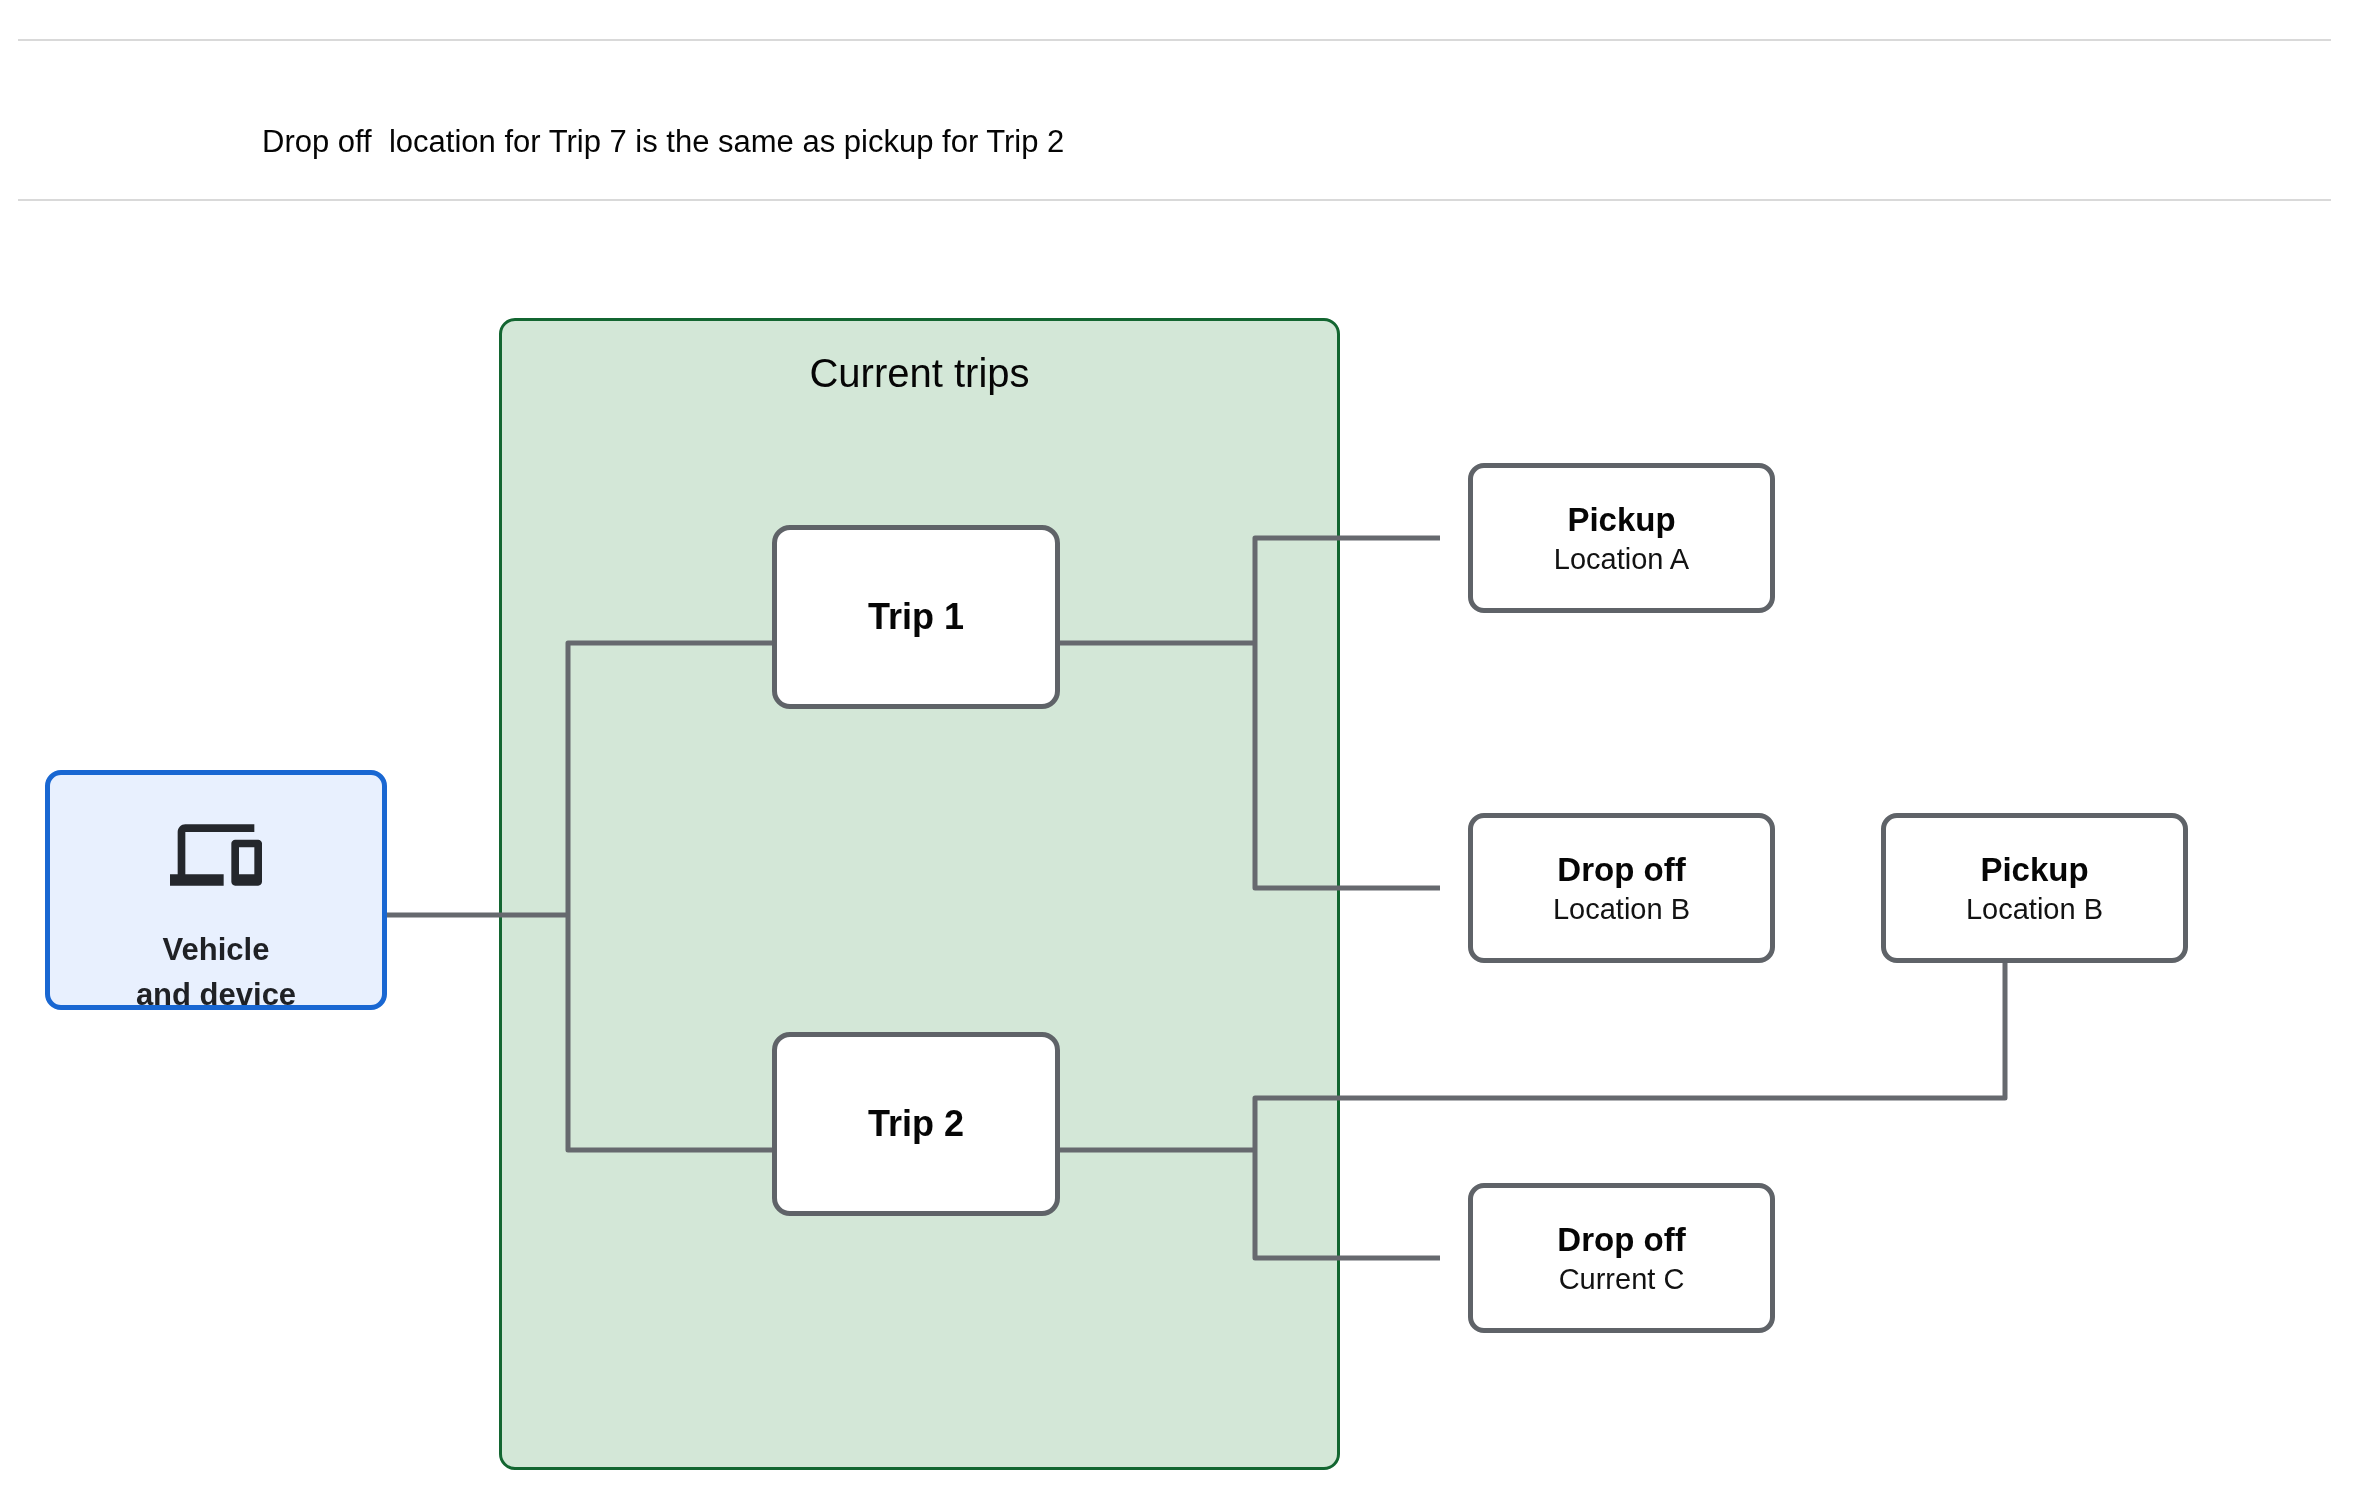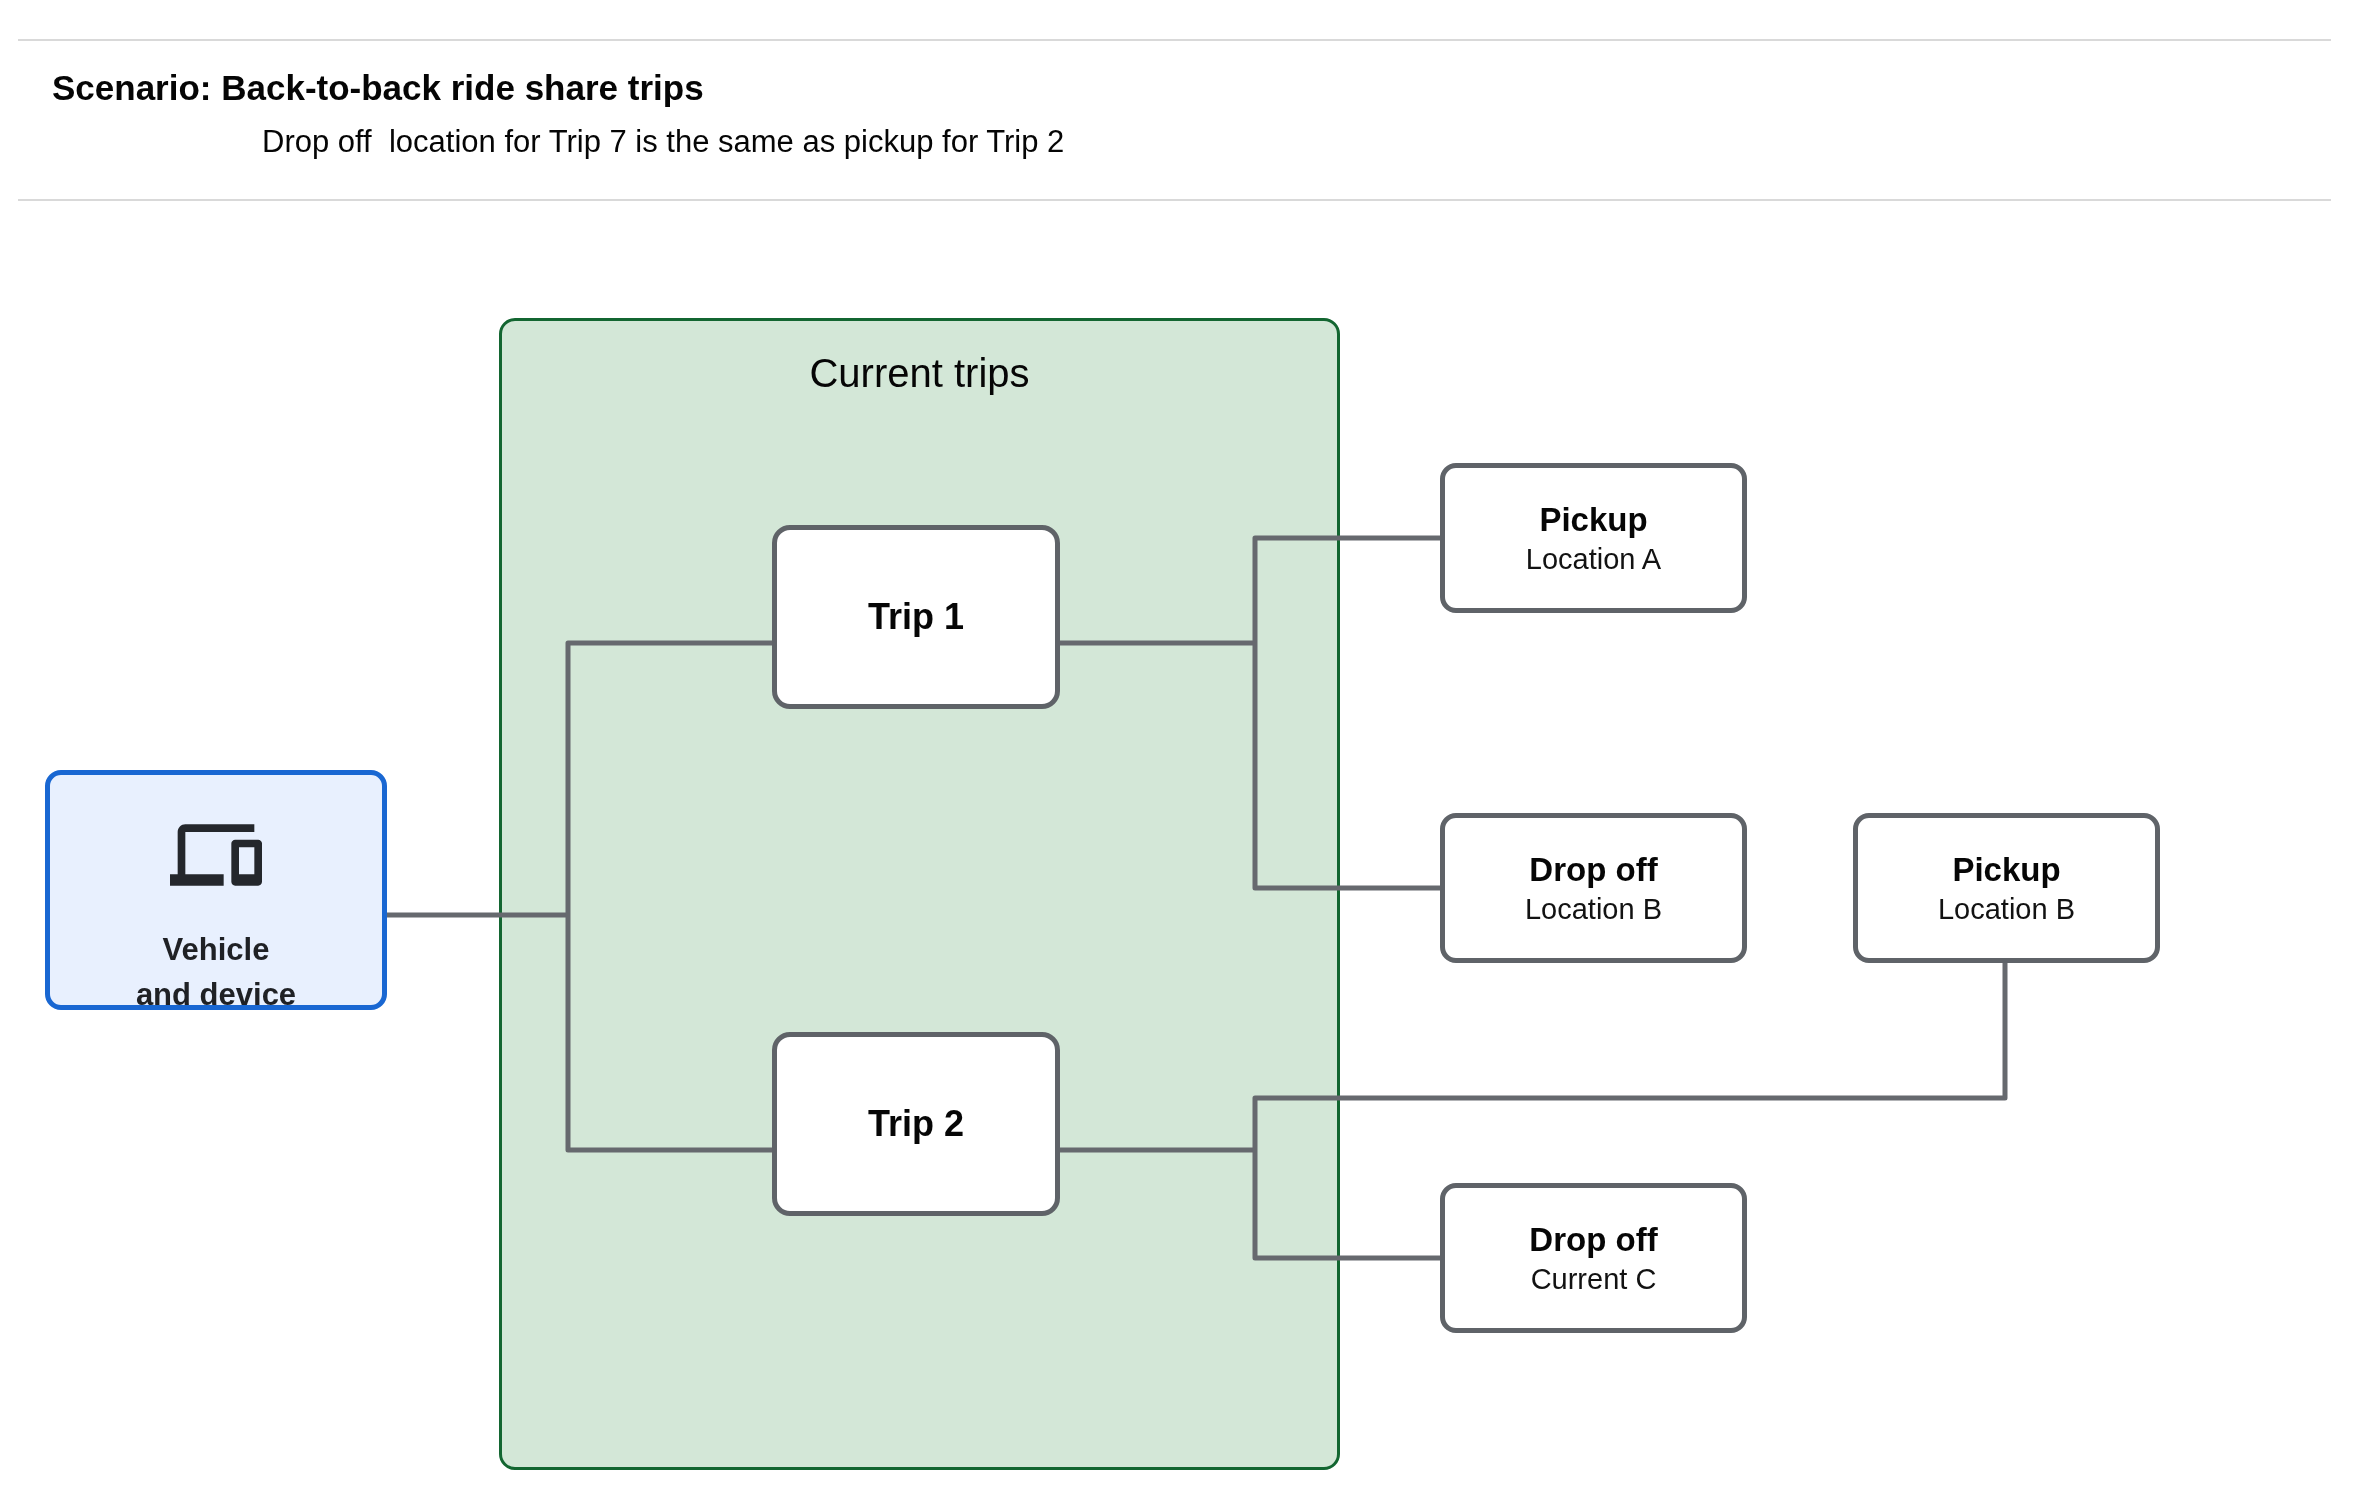--- a/index.html
+++ b/index.html
@@ -137,35 +137,35 @@
   .trip2 { top: 1032px; }
 
   .wp {
     width: 307px;
     height: 150px;
     border-radius: 16px;
     display: flex;
     flex-direction: column;
     align-items: center;
     justify-content: center;
+    margin-left: 28px;
   }
   .wp-title { font-size: 33px; font-weight: bold; line-height: 42px; color: #060606; }
   .wp-sub   { font-size: 29px; line-height: 36px; color: #121212; text-align: right; }
   .wp-pickup-a  { left: 1440px; top: 463px; }
   .wp-dropoff-b { left: 1440px; top: 813px; }
   .wp-pickup-b  { left: 1853px; top: 813px; }
   .wp-dropoff-c { left: 1440px; top: 1183px; }
 </style>
 </head>
 <body>
 
 <div id="canvas">
 
   <div class="rule rule-top"></div>
-  <div class="scenario-title">Scenario: Back-to-back ride share trips</div>
   <div class="scenario-subtitle">Drop off  location for Trip 7 is the same as pickup for Trip 2</div>
   <div class="rule rule-bottom"></div>
 
   <div class="panel panel-green">
     <div class="panel-title">Current trips</div>
   </div>
 
 
   <svg class="connectors" viewBox="0 0 2357 1497" xmlns="http://www.w3.org/2000/svg">
     <path d="M387 915 H568"></path>

